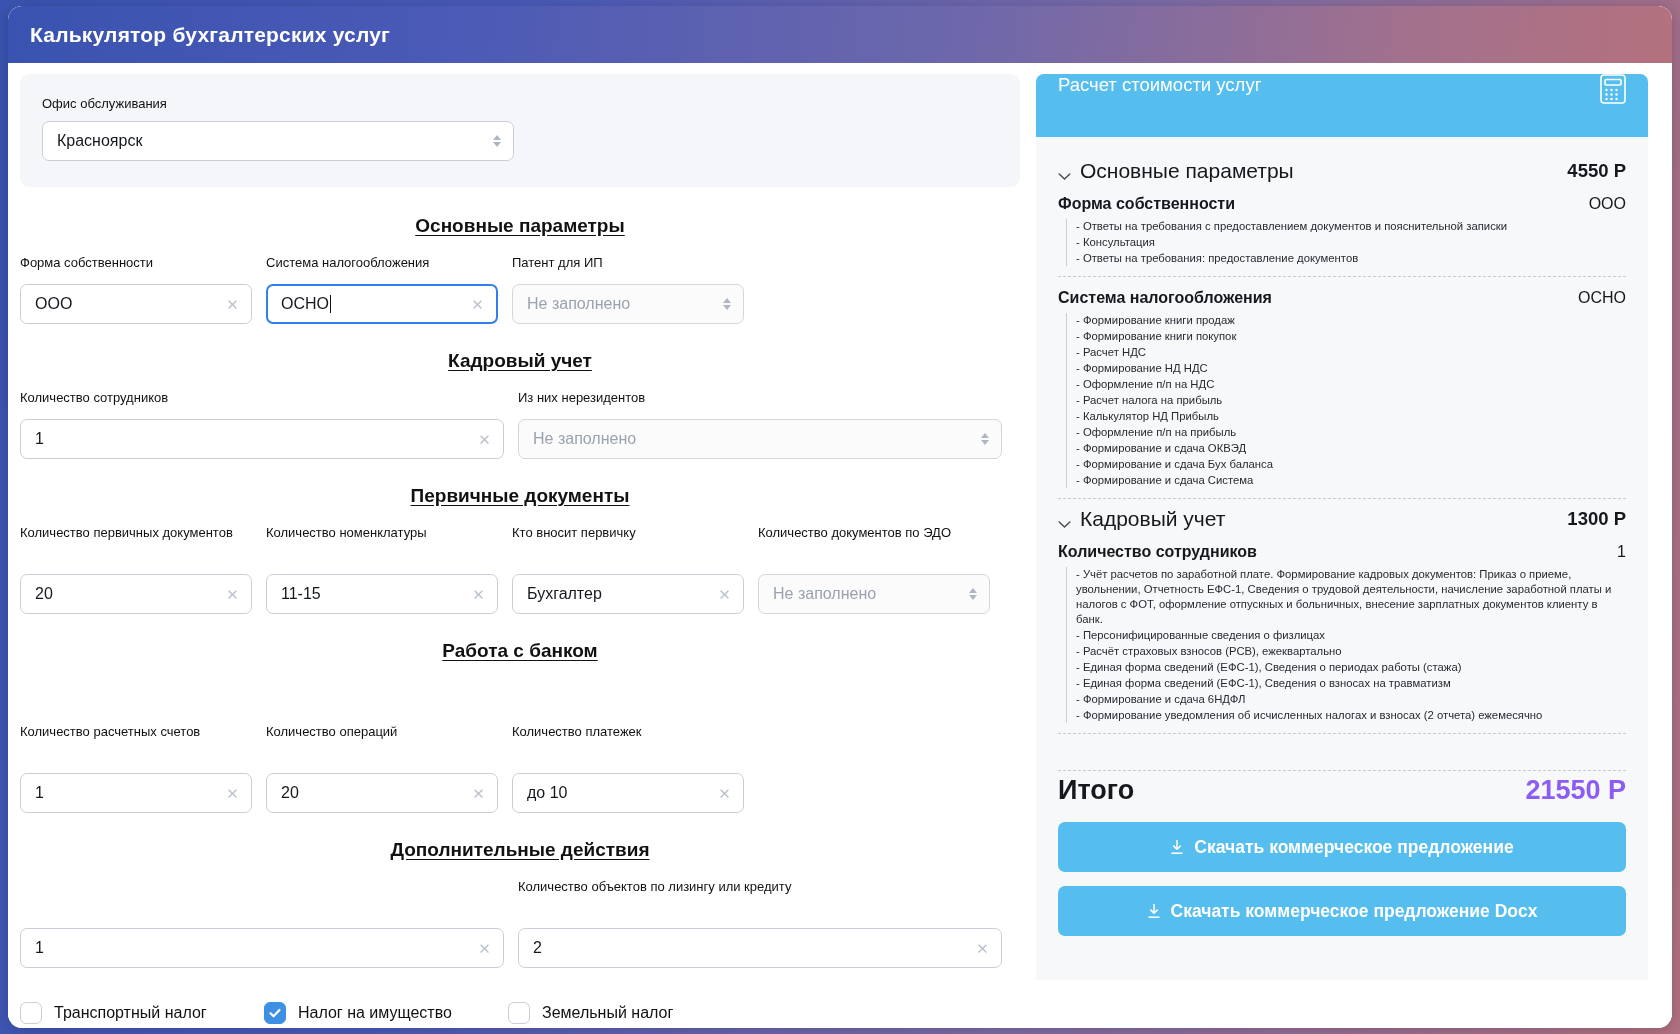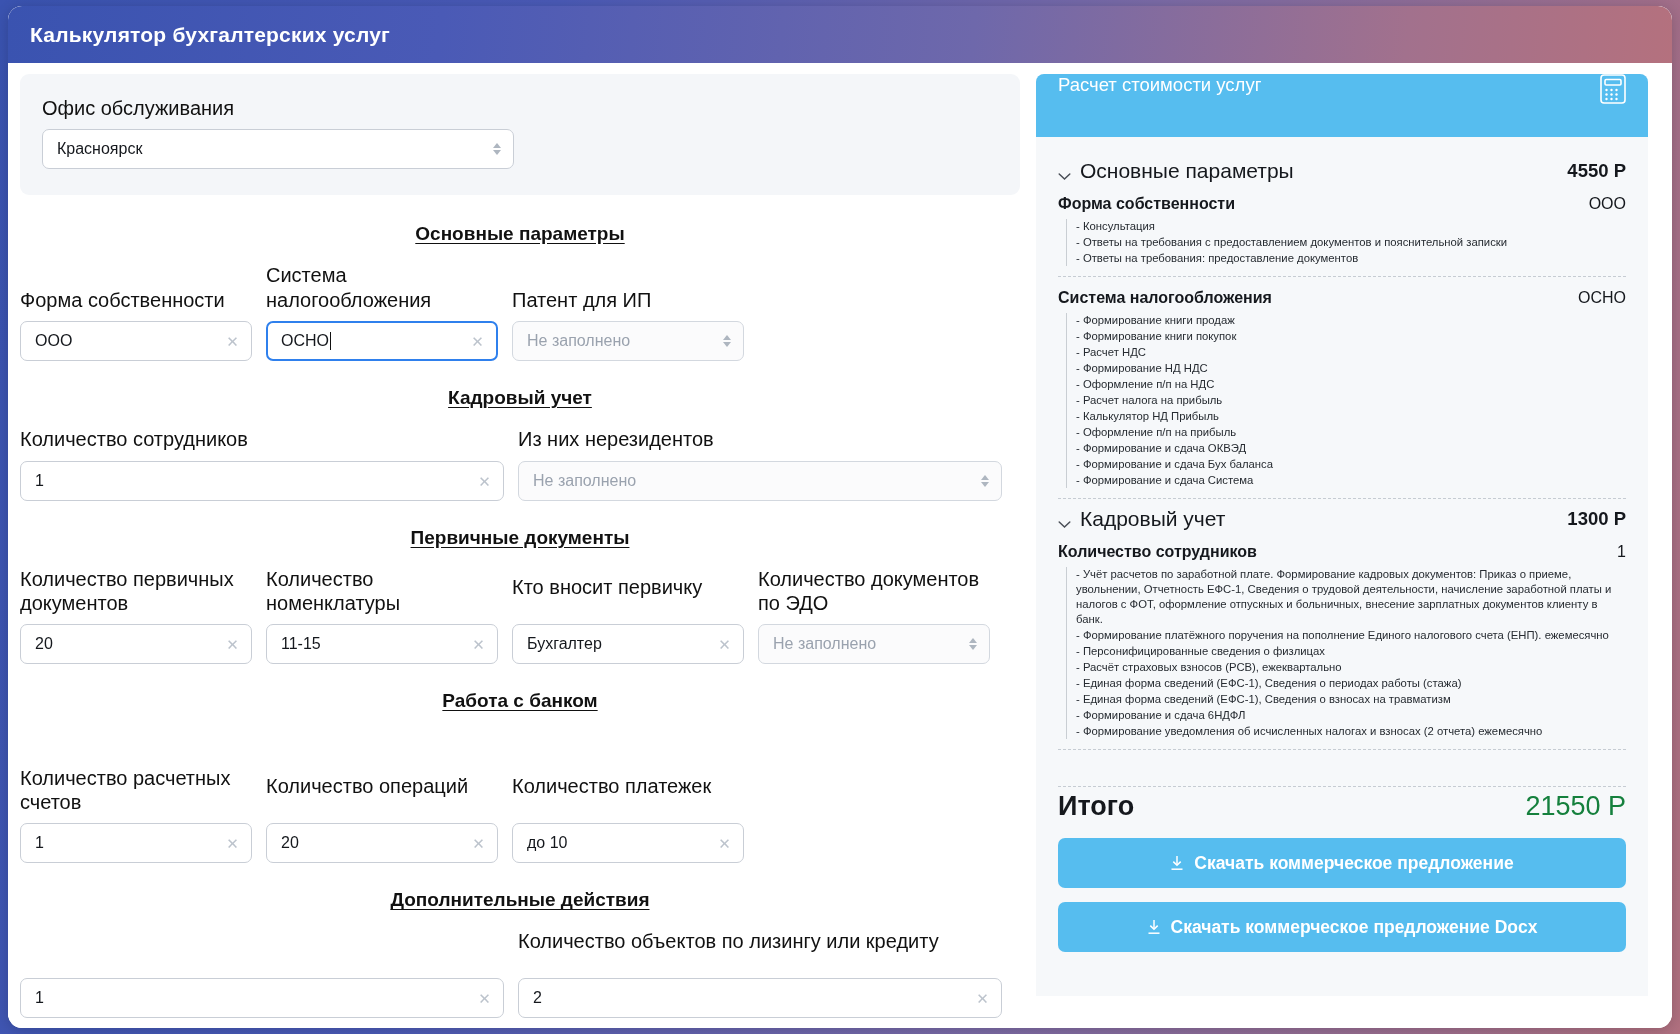--- a/index.html
+++ b/index.html
@@ -44,21 +44,21 @@
     width: 1000px;
     position: relative;
   }
   .office-card {
     background: #f4f6f9;
     border-radius: 9px;
     padding: 22px 22px 26px 22px;
     width: 100%;
   }
   .field-label {
-    font-size: 20px; color: #111; margin-bottom: 9px; line-height: 1.22;
+    font-size: 13px; color: #111; margin-bottom: 9px; line-height: 1.22;
   }
   .sel-wrap { position: relative; }
   .control {
     height: 40px;
     background: #fff;
     border: 1px solid #c9ced6;
     border-radius: 7px;
     display: flex; align-items: center;
     padding: 0 34px 0 14px;
     font-size: 16px; color: #15181d;
@@ -188,21 +188,21 @@
     border-top: 1px dashed #c6ccd3;
     margin: 10px 0 4px 0;
   }
 
   .total-block { padding: 18px 22px 0 22px; }
   .total-row {
     display:flex; align-items: baseline; justify-content: space-between;
     margin-bottom: 16px;
   }
   .total-label { font-size: 27px; font-weight: bold; color: #15181d; }
-  .total-value { font-size: 27px; font-weight: normal; color: #15803d; }
+  .total-value { font-size: 27px; font-weight: bold; color: #8b5cf6; }
 
   .dl-btn {
     background: #56bdef;
     color: #fff;
     border: none;
     border-radius: 7px;
     height: 50px;
     width: 100%;
     font-size: 17.5px;
     font-weight: bold;
@@ -452,22 +452,22 @@
                   </svg></span>
                 <span class="grp-title">Основные параметры</span>
               </div>
               <span class="grp-price">4550 Р</span>
             </div>
             <div class="sub-row">
               <span class="sub-name">Форма собственности</span>
               <span class="sub-val">ООО</span>
             </div>
             <ul class="bullets">
+              <li>- Ответы на требования с предоставлением документов и пояснительной записки</li>
               <li>- Консультация</li>
-              <li>- Ответы на требования с предоставлением документов и пояснительной записки</li>
               <li>- Ответы на требования: предоставление документов</li>
             </ul>
             <div class="dashed"></div>
             <div class="sub-row">
               <span class="sub-name">Система налогообложения</span>
               <span class="sub-val">ОСНО</span>
             </div>
             <ul class="bullets">
               <li>- Формирование книги продаж</li>
               <li>- Формирование книги покупок</li>
@@ -490,21 +490,20 @@
                 <span class="grp-title">Кадровый учет</span>
               </div>
               <span class="grp-price">1300 Р</span>
             </div>
             <div class="sub-row">
               <span class="sub-name">Количество сотрудников</span>
               <span class="sub-val">1</span>
             </div>
             <ul class="bullets">
               <li>- Учёт расчетов по заработной плате. Формирование кадровых документов: Приказ о приеме, увольнении, Отчетность ЕФС-1, Сведения о трудовой деятельности, начисление заработной платы и налогов с ФОТ, оформление отпускных и больничных, внесение зарплатных документов клиенту в банк.</li>
-              <li>- Формирование платёжного поручения на пополнение Единого налогового счета (ЕНП). ежемесячно</li>
               <li>- Персонифицированные сведения о физлицах</li>
               <li>- Расчёт страховых взносов (РСВ), ежеквартально</li>
               <li>- Единая форма сведений (ЕФС-1), Сведения о периодах работы (стажа)</li>
               <li>- Единая форма сведений (ЕФС-1), Сведения о взносах на травматизм</li>
               <li>- Формирование и сдача 6НДФЛ</li>
               <li>- Формирование уведомления об исчисленных налогах и взносах (2 отчета) ежемесячно</li>
             </ul>
             <div class="dashed"></div>
           </div>
 

